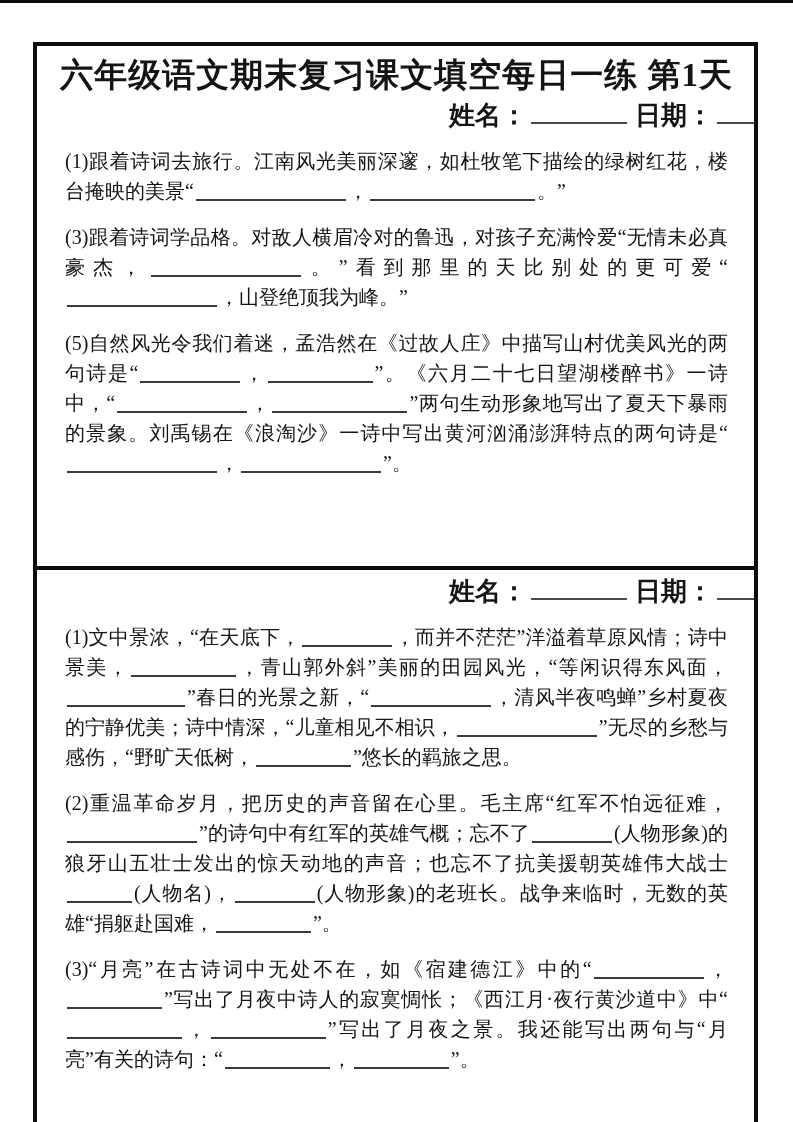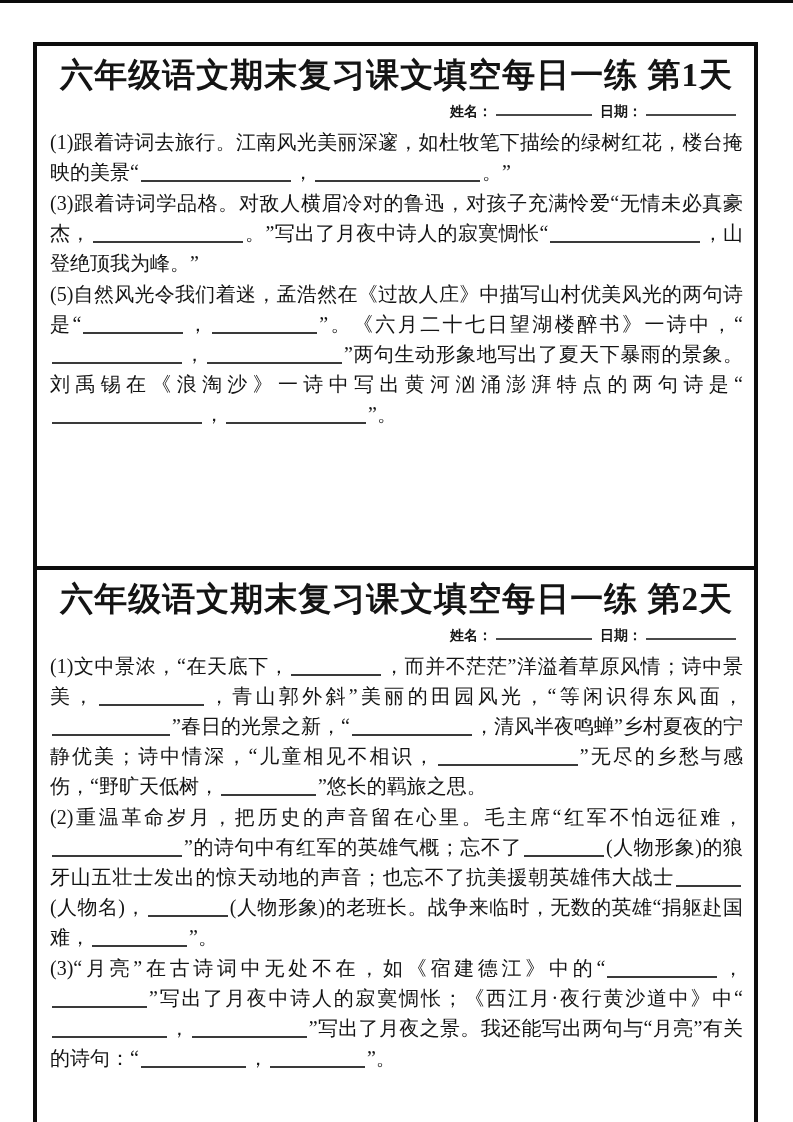--- a/index.html
+++ b/index.html
@@ -34,68 +34,67 @@
     text-align: center;
     font-size: 33px;
     line-height: 46px;
     font-weight: 900;
     letter-spacing: 1px;
     white-space: nowrap;
   }
   .namedate {
     text-align: right;
     padding-left: 400px;
-    font-size: 14px;
+    font-size: 26px;
     font-weight: bold;
     line-height: 28px;
     white-space: nowrap;
   }
   .nd-label { display: inline-block; }
   .nd-blank {
     display: inline-block;
     border-bottom: 2px solid #4a4a4a;
     height: 1em;
     vertical-align: baseline;
     margin: 0 8px 0 4px;
   }
   .nd-blank.name { width: 96px; }
   .nd-blank.date { width: 90px; }
   .qbody {
     font-size: 20px;
     line-height: 30px;
     text-align: justify;
   }
-  .qbody p.q { margin: 1px; }
+  .qbody p.q { margin: 16px; }
   .blank {
     display: inline-block;
     border-bottom: 2px solid #3a3a3a;
     height: 1em;
     vertical-align: -3px;
     margin: 0 2px;
   }
 </style>
 </head>
 <body>
 
 <div class="top-edge"></div>
 
 <section class="box day1">
   <h1 class="title">六年级语文期末复习课文填空每日一练 第1天</h1>
   <div class="namedate">
     <span class="nd-label">姓名：</span><span class="nd-blank name"></span><span class="nd-label">日期：</span><span class="nd-blank date"></span>
   </div>
   <div class="qbody">
       <p class="q"><span>(1)跟着诗词去旅行。江南风光美丽深邃，如杜牧笔下描绘的绿树红花，楼台掩映的美景“</span><span class="blank" style="width: 150px;"></span><span>，</span><span class="blank" style="width: 165px;"></span><span>。”</span></p>
-      <p class="q"><span>(3)跟着诗词学品格。对敌人横眉冷对的鲁迅，对孩子充满怜爱“无情未必真豪杰，</span><span class="blank" style="width: 150px;"></span><span>。”写出了月夜中诗人的寂寞惆怅“</span><span class="blank" style="width: 150px;"></span><span>，山登绝顶我为峰。”</span></p>
+      <p class="q"><span>(3)跟着诗词学品格。对敌人横眉冷对的鲁迅，对孩子充满怜爱“无情未必真豪杰，</span><span class="blank" style="width: 150px;"></span><span>。”看到那里的天比别处的更可爱“</span><span class="blank" style="width: 150px;"></span><span>，山登绝顶我为峰。”</span></p>
       <p class="q"><span>(5)自然风光令我们着迷，孟浩然在《过故人庄》中描写山村优美风光的两句诗是“</span><span class="blank" style="width: 100px;"></span><span>，</span><span class="blank" style="width: 105px;"></span><span>”。《六月二十七日望湖楼醉书》一诗中，“</span><span class="blank" style="width: 130px;"></span><span>，</span><span class="blank" style="width: 135px;"></span><span>”两句生动形象地写出了夏天下暴雨的景象。刘禹锡在《浪淘沙》一诗中写出黄河汹涌澎湃特点的两句诗是“</span><span class="blank" style="width: 150px;"></span><span>，</span><span class="blank" style="width: 140px;"></span><span>”。</span></p>
     </div>
 </section>
 
 <section class="box day2">
-  <h1 class="title">六年级语文期末复习课文填空每日一练 第2天</h1>
   <div class="namedate">
     <span class="nd-label">姓名：</span><span class="nd-blank name"></span><span class="nd-label">日期：</span><span class="nd-blank date"></span>
   </div>
   <div class="qbody">
       <p class="q"><span>(1)文中景浓，“在天底下，</span><span class="blank" style="width: 90px;"></span><span>，而并不茫茫”洋溢着草原风情；诗中景美，</span><span class="blank" style="width: 105px;"></span><span>，青山郭外斜”美丽的田园风光，“等闲识得东风面，</span><span class="blank" style="width: 118px;"></span><span>”春日的光景之新，“</span><span class="blank" style="width: 120px;"></span><span>，清风半夜鸣蝉”乡村夏夜的宁静优美；诗中情深，“儿童相见不相识，</span><span class="blank" style="width: 140px;"></span><span>”无尽的乡愁与感伤，“野旷天低树，</span><span class="blank" style="width: 95px;"></span><span>”悠长的羁旅之思。</span></p>
       <p class="q"><span>(2)重温革命岁月，把历史的声音留在心里。毛主席“红军不怕远征难，</span><span class="blank" style="width: 130px;"></span><span>”的诗句中有红军的英雄气概；忘不了</span><span class="blank" style="width: 80px;"></span><span>(人物形象)的狼牙山五壮士发出的惊天动地的声音；也忘不了抗美援朝英雄伟大战士</span><span class="blank" style="width: 65px;"></span><span>(人物名)，</span><span class="blank" style="width: 80px;"></span><span>(人物形象)的老班长。战争来临时，无数的英雄“捐躯赴国难，</span><span class="blank" style="width: 95px;"></span><span>”。</span></p>
       <p class="q"><span>(3)“月亮”在古诗词中无处不在，如《宿建德江》中的“</span><span class="blank" style="width: 110px;"></span><span>，</span><span class="blank" style="width: 95px;"></span><span>”写出了月夜中诗人的寂寞惆怅；《西江月·夜行黄沙道中》中“</span><span class="blank" style="width: 115px;"></span><span>，</span><span class="blank" style="width: 115px;"></span><span>”写出了月夜之景。我还能写出两句与“月亮”有关的诗句：“</span><span class="blank" style="width: 105px;"></span><span>，</span><span class="blank" style="width: 95px;"></span><span>”。</span></p>
     </div>
 </section>
 

